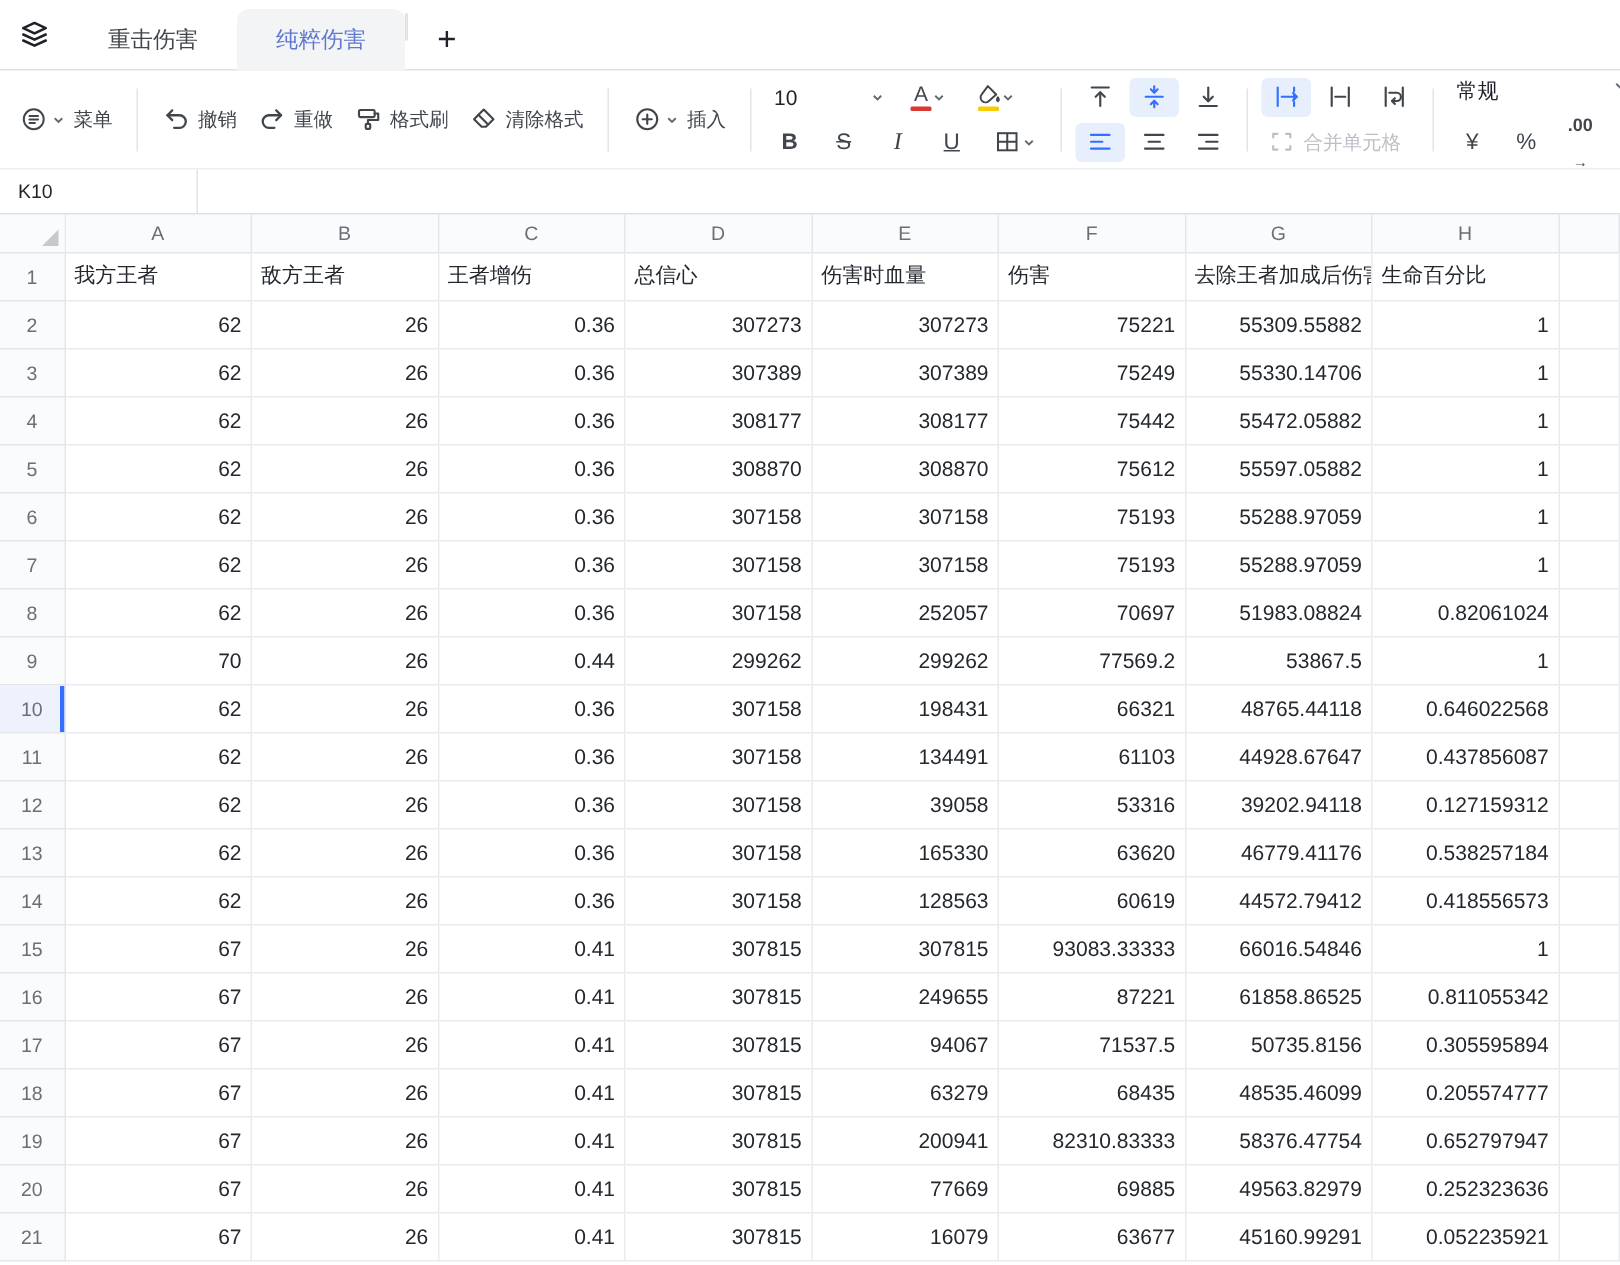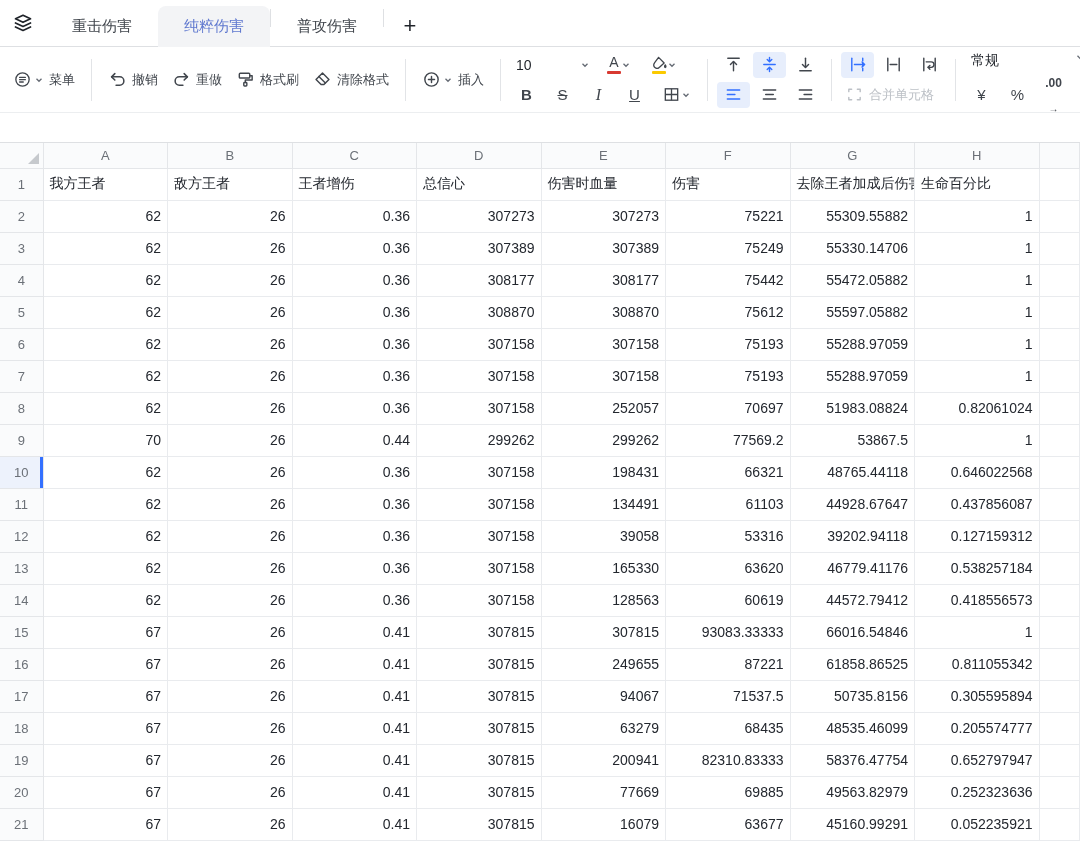--- a/index.html
+++ b/index.html
@@ -85,21 +85,20 @@
     <svg width="22" height="22" viewBox="0 0 22 22" fill="none" stroke="#1f2329" stroke-width="1.7" stroke-linejoin="round" stroke-linecap="round">
       <path d="M3.5 6.8 L11 3.3 L18.5 6.8 L11 10.3 Z"></path>
       <path d="M3.5 11 L11 14.4 L18.5 11"></path>
       <path d="M3.5 15 L11 18.4 L18.5 15"></path>
     </svg>
   </div>
   <div style="display:flex;align-items:flex-end;height:100%;">
     <div class="tab">重击伤害</div>
       <div class="tab active">纯粹伤害</div>
       <span class="tab-sep"></span>
-      <div class="tab">普攻伤害</div>
       <span class="tab-sep"></span>
       <div class="add-tab">+</div>
   </div>
 </div>
 
 <div class="toolbar">
 
   <button class="tb-btn">
     <span class="icon-row">
       <svg class="i18" viewBox="0 0 20 20" fill="none" stroke="currentColor" stroke-width="1.4" stroke-linecap="round">
@@ -352,20 +351,21 @@
   </button>
 
   <button class="tb-btn filter-partial">
     
     
   </button>
 
 </div>
 
 <div class="formula-bar">
+  <div class="name-box">K10</div>
   <div class="formula-input"></div>
 </div>
 
 <table class="grid">
   <colgroup>
     <col style="width:43px">
     <col style="width:124.5px">
       <col style="width:124.5px">
       <col style="width:124.5px">
       <col style="width:124.5px">

